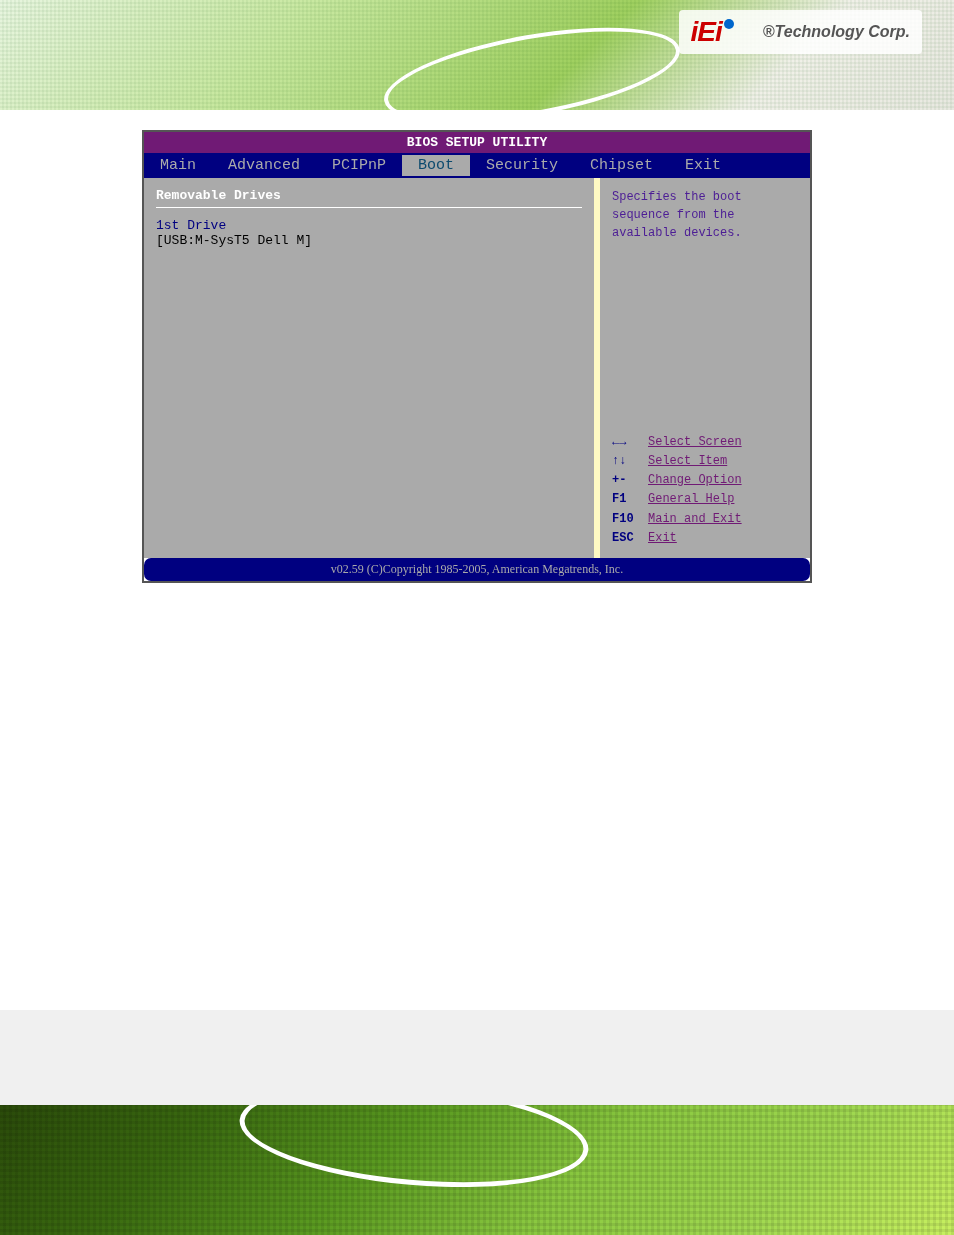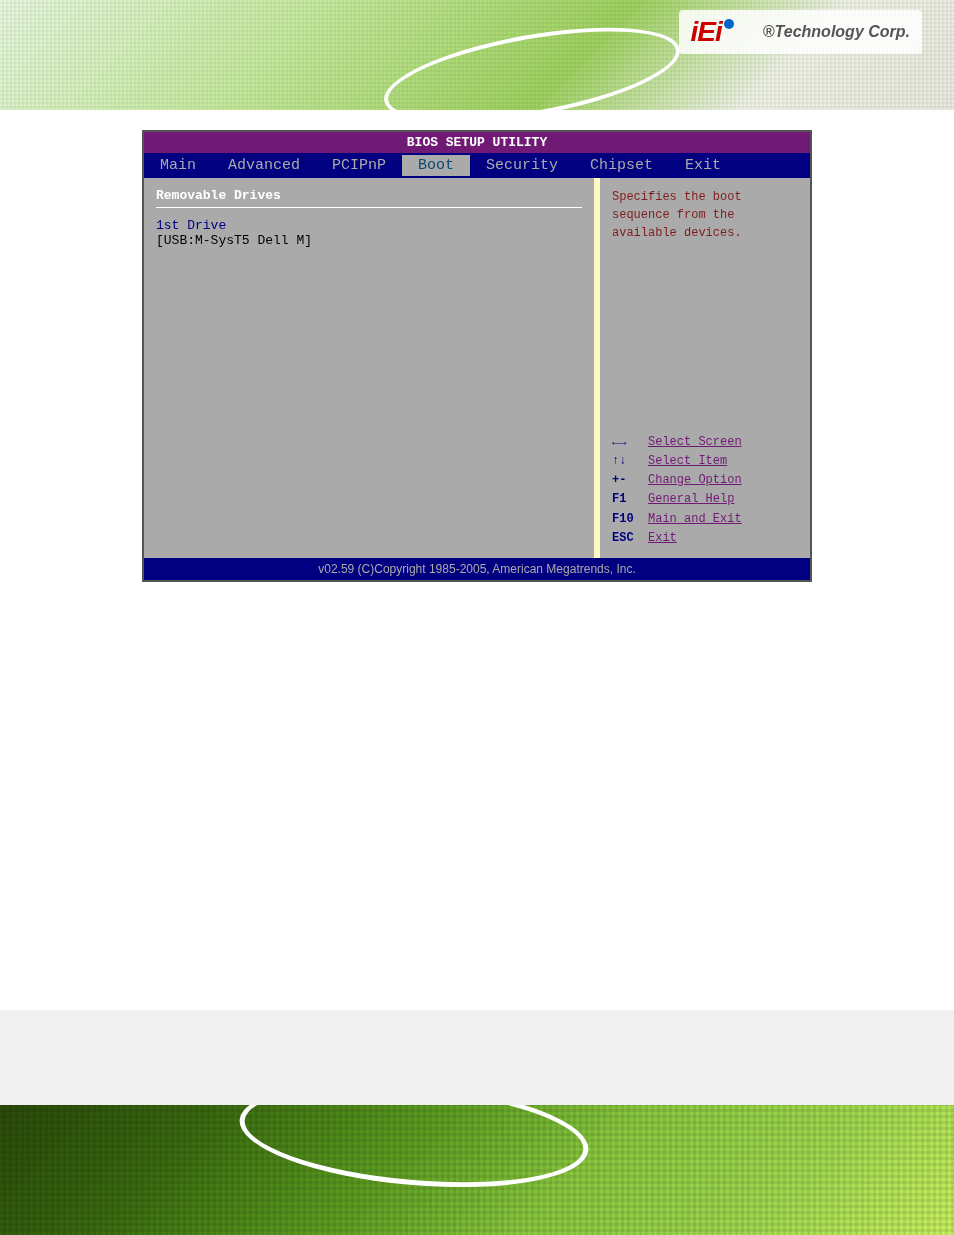--- a/index.html
+++ b/index.html
@@ -174,21 +174,21 @@
 
     .bios-row-label {
       color: #000080;
     }
 
     .bios-row-value {
       color: #000000;
     }
 
     .help-text {
-      color: #7f1d1d;
+      color: #4c1d95;
       font-size: 12px;
       line-height: 1.5;
       margin-bottom: 36px;
     }
 
     .keybind-section {
       margin-top: auto;
     }
 
     .keybind-row {
@@ -209,21 +209,22 @@
       color: #701a75;
       text-decoration: underline;
     }
 
     .bios-footer {
       background: #000080;
       color: #aaaaaa;
       text-align: center;
       padding: 4px 0;
       font-size: 12px;
-      font-family: Liberation Sans, sans-serif;
+      font-family: Liberation Serif, serif;
+      border-radius: 7px;
     }
 
     
     .bottom-banner {
       position: absolute;
       bottom: 0;
       width: 100%;
       height: 130px;
       background: linear-gradient(135deg, #2a4a0a 0%, #3a6a10 20%, #5a9a20 40%, #8ac840 60%, #a0d850 80%, #c8f060 100%);
       overflow: hidden;

